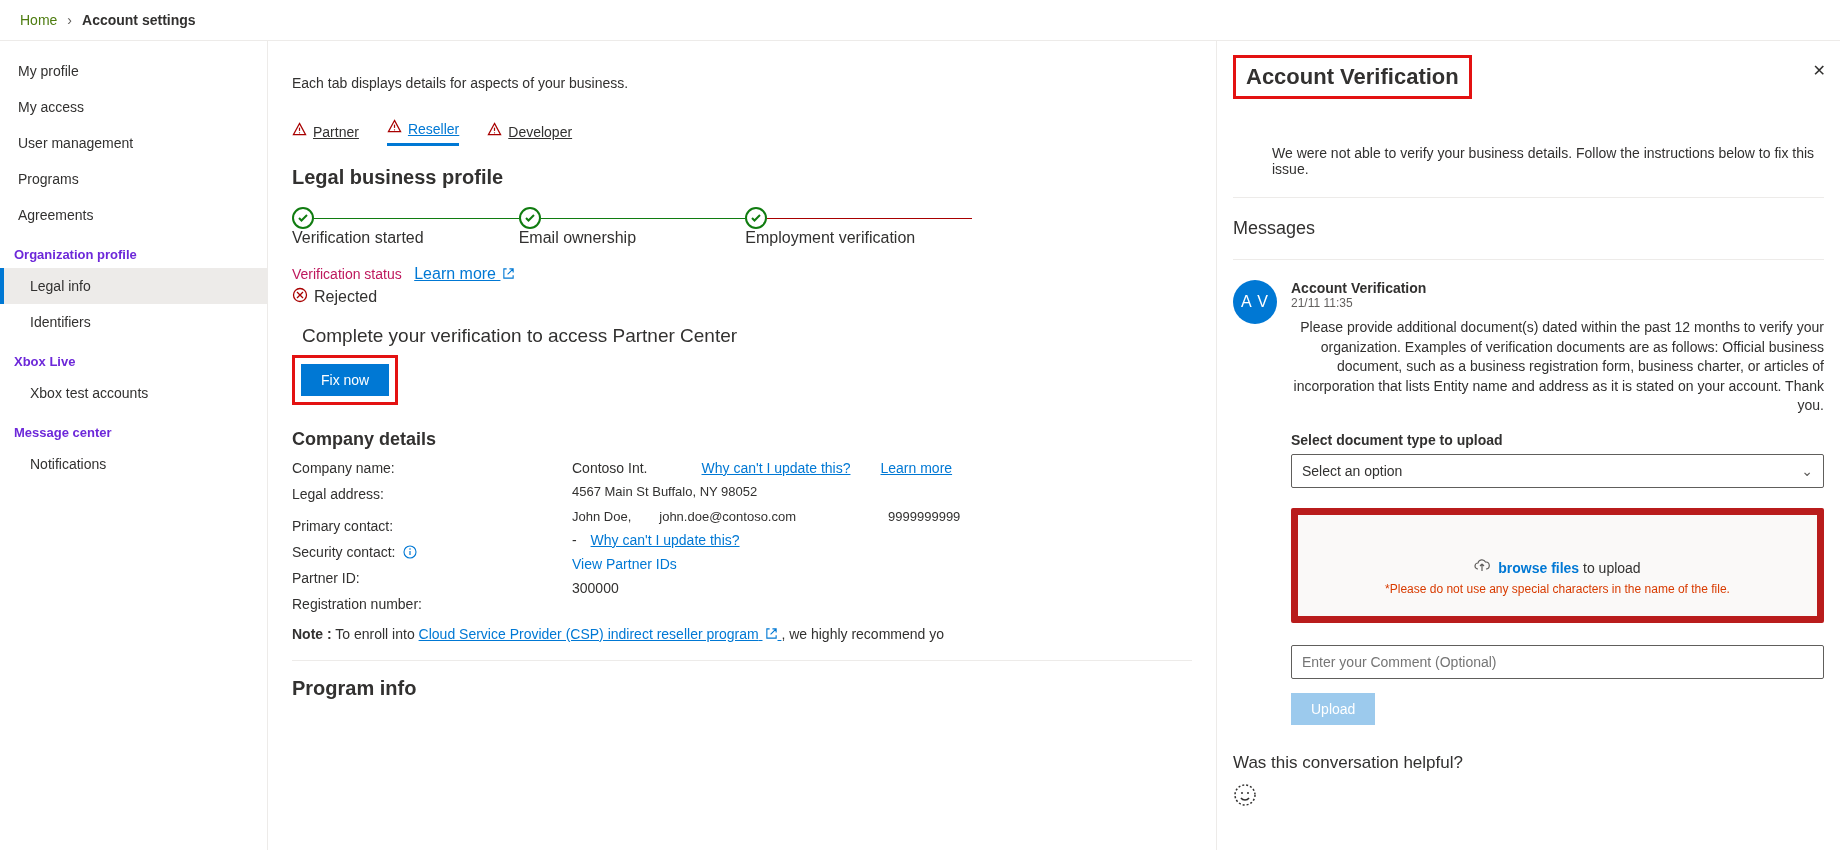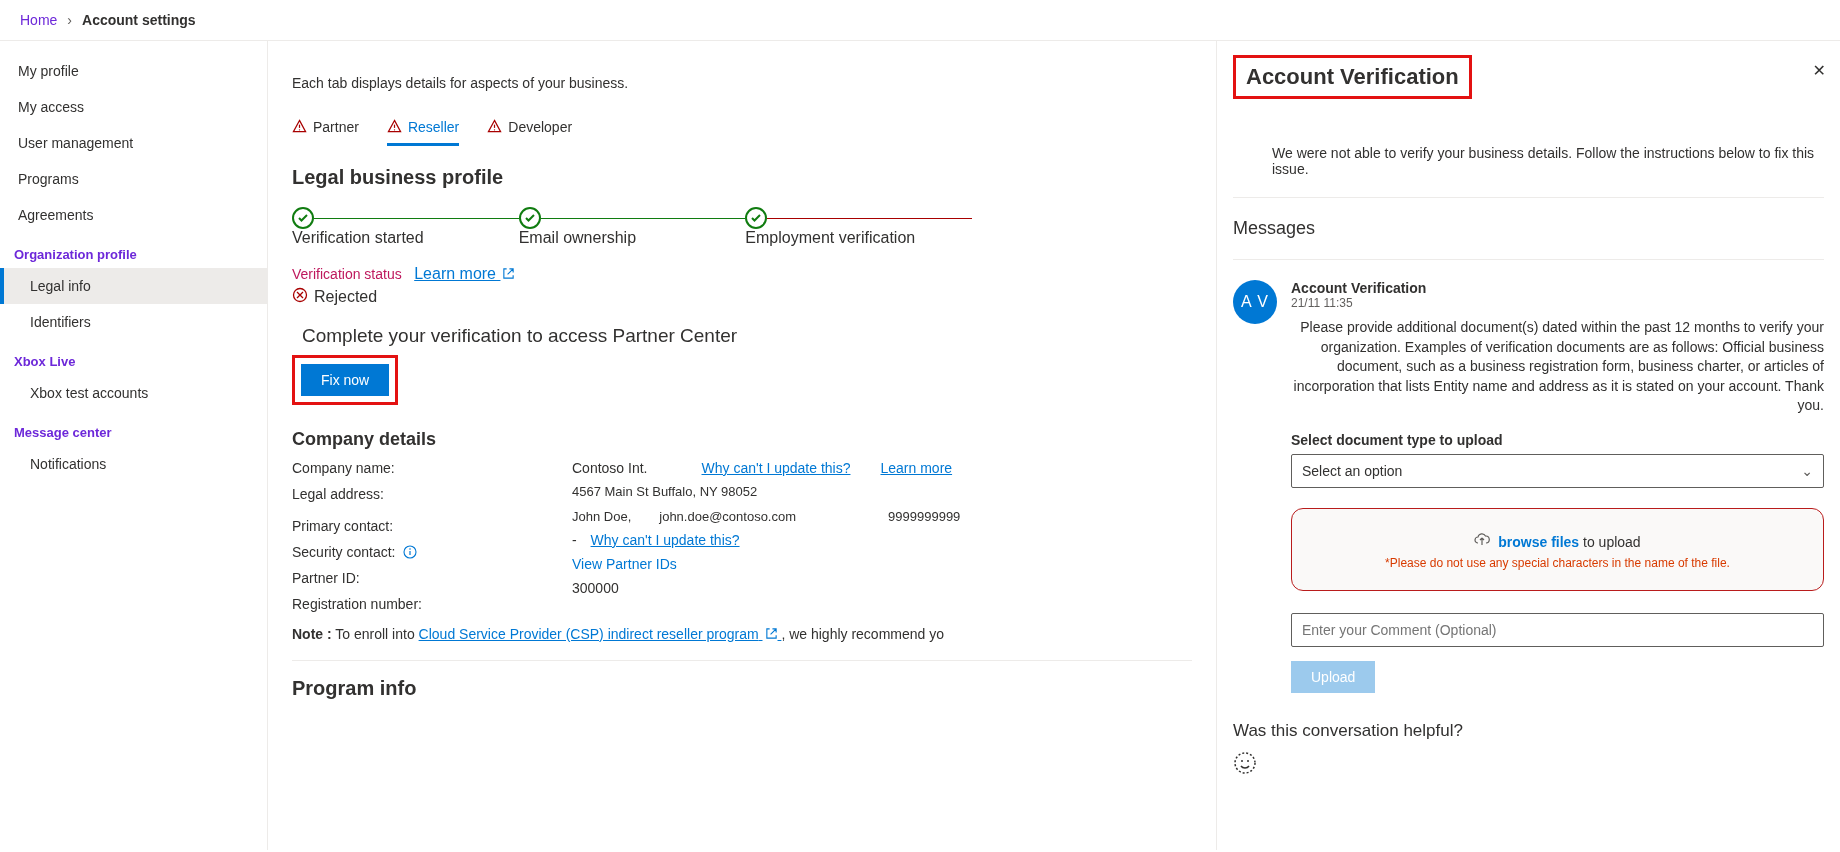--- a/index.html
+++ b/index.html
@@ -1,37 +1,37 @@
 <!DOCTYPE html>
 <html><head>
 <meta charset="utf-8">
 <style>
 * { margin: 0; padding: 0; box-sizing: border-box; font-family: "Segoe UI", Arial, sans-serif; }
 body { background: #fff; color: #323130; width: 1840px; height: 852px; overflow: hidden; position: relative; }
 
 .breadcrumb { display: flex; align-items: center; padding: 12px 20px; font-size: 14px; color: #323130; }
-.breadcrumb .home { color: #6d28d9; }
+.breadcrumb .home { color: #4d7c0f; }
 .breadcrumb .chev { margin: 0 10px; color: #605e5c; }
 .breadcrumb .current { font-weight: 600; }
 
 .layout { display: flex; border-top: 1px solid #edebe9; height: calc(100% - 42px); }
 .sidebar { width: 268px; border-right: 1px solid #edebe9; padding-top: 12px; }
 .sidebar .nav-item { padding: 10px 18px; font-size: 14px; color: #323130; cursor: pointer; }
 .sidebar .group-title { padding: 14px 14px 6px 14px; font-size: 13px; font-weight: 600; color: #6d28d9; }
 .sidebar .sub-item { padding: 10px 30px; font-size: 14px; color: #323130; cursor: pointer; }
 .sidebar .sub-item.active { background: #edebe9; border-left: 4px solid #0078d4; padding-left: 26px; }
 
 .content { flex: 1; padding: 24px 24px 0 24px; overflow: hidden; }
 .content-title { font-size: 26px; font-weight: 600; }
 .content-title .divider { color: #a19f9d; font-weight: 400; margin: 0 4px; }
 .content-title .sub { font-weight: 400; color: #605e5c; }
 .content-sub { font-size: 14px; color: #323130; margin-top: 10px; }
 
 .tabs { display: flex; gap: 28px; margin-top: 28px; border-bottom: 0; }
-.tab { display: flex; align-items: flex-start; gap: 6px; font-size: 14px; color: #323130; padding-bottom: 6px; cursor: pointer; }
+.tab { display: flex; align-items: flex-end; gap: 6px; font-size: 14px; color: #323130; padding-bottom: 6px; cursor: pointer; text-decoration: underline; }
 .tab.active { color: #0078d4; border-bottom: 3px solid #0078d4; }
 .tab .warn-icon svg { width: 15px; height: 15px; }
 
 .section-title { font-size: 20px; font-weight: 600; margin-top: 20px; color: #323130; }
 .step-circle { width: 22px; height: 22px; border-radius: 50%; border: 2px solid #107c10; display: flex; align-items: center; justify-content: center; flex-shrink: 0; }
 .step-circle svg { width: 12px; height: 12px; }
 .step-line { height: 1px; flex: 1; }
 .step-line.green { background: #107c10; }
 .step-line.red { background: #a80000; }
 .steps-wrap { display: flex; margin-top: 18px; align-items: flex-start; width: 680px; }
@@ -64,21 +64,21 @@
 .rpanel-desc { font-size: 14px; color: #323130; margin-top: 46px; margin-left: 39px; }
 .rpanel hr { border: none; border-top: 1px solid #edebe9; margin: 20px 0; }
 .msgs-title { font-size: 18px; font-weight: 400; }
 .msg { display: flex; gap: 14px; margin-top: 18px; }
 .avatar { width: 44px; height: 44px; border-radius: 50%; background: #0078d4; color: #fff; display: flex; align-items: center; justify-content: center; font-size: 16px; font-weight: 400; flex-shrink: 0; letter-spacing: 1px; }
 .msg-body .m-title { font-weight: 600; font-size: 14px; }
 .msg-body .m-time { font-size: 12px; color: #605e5c; }
 .msg-body .m-text { font-size: 14px; margin-top: 8px; line-height: 1.4; text-align: right; }
 .sel-label { font-size: 14px; font-weight: 600; margin-top: 16px; }
 .select-box { border: 1px solid #605e5c; padding: 8px 10px; font-size: 14px; display: flex; justify-content: space-between; align-items: center; margin-top: 6px; cursor: pointer; border-radius: 2px; }
-.dropzone { border: 1px solid #b91c1c; background: #faf9f8; padding: 24px 10px 20px; text-align: center; margin-top: 20px; border-radius: 12px; }
+.dropzone { border: 7px solid #b91c1c; background: #faf9f8; padding: 44px 10px 20px; text-align: center; margin-top: 20px; border-radius: 2px; }
 .dropzone .dz-main { font-size: 14px; color: #323130; }
 .dropzone .dz-main .dz-link { color: #0078d4; font-weight: 600; }
 .dropzone .dz-note { font-size: 12px; color: #d83b01; margin-top: 6px; }
 .dropzone .dz-note::before { content: "*"; }
 .dropzone .dz-icon { margin-right:4px; display:inline-block; }
 .comment-input { width: 100%; border: 1px solid #605e5c; padding: 8px 10px; font-size: 14px; margin-top: 22px; border-radius: 2px; }
 .upload-btn-row { margin-top: 14px; }
 .helpful { font-size: 17px; margin-top: 28px; }
 .face-row { margin-top: 10px; display:flex; gap:10px; }
 

